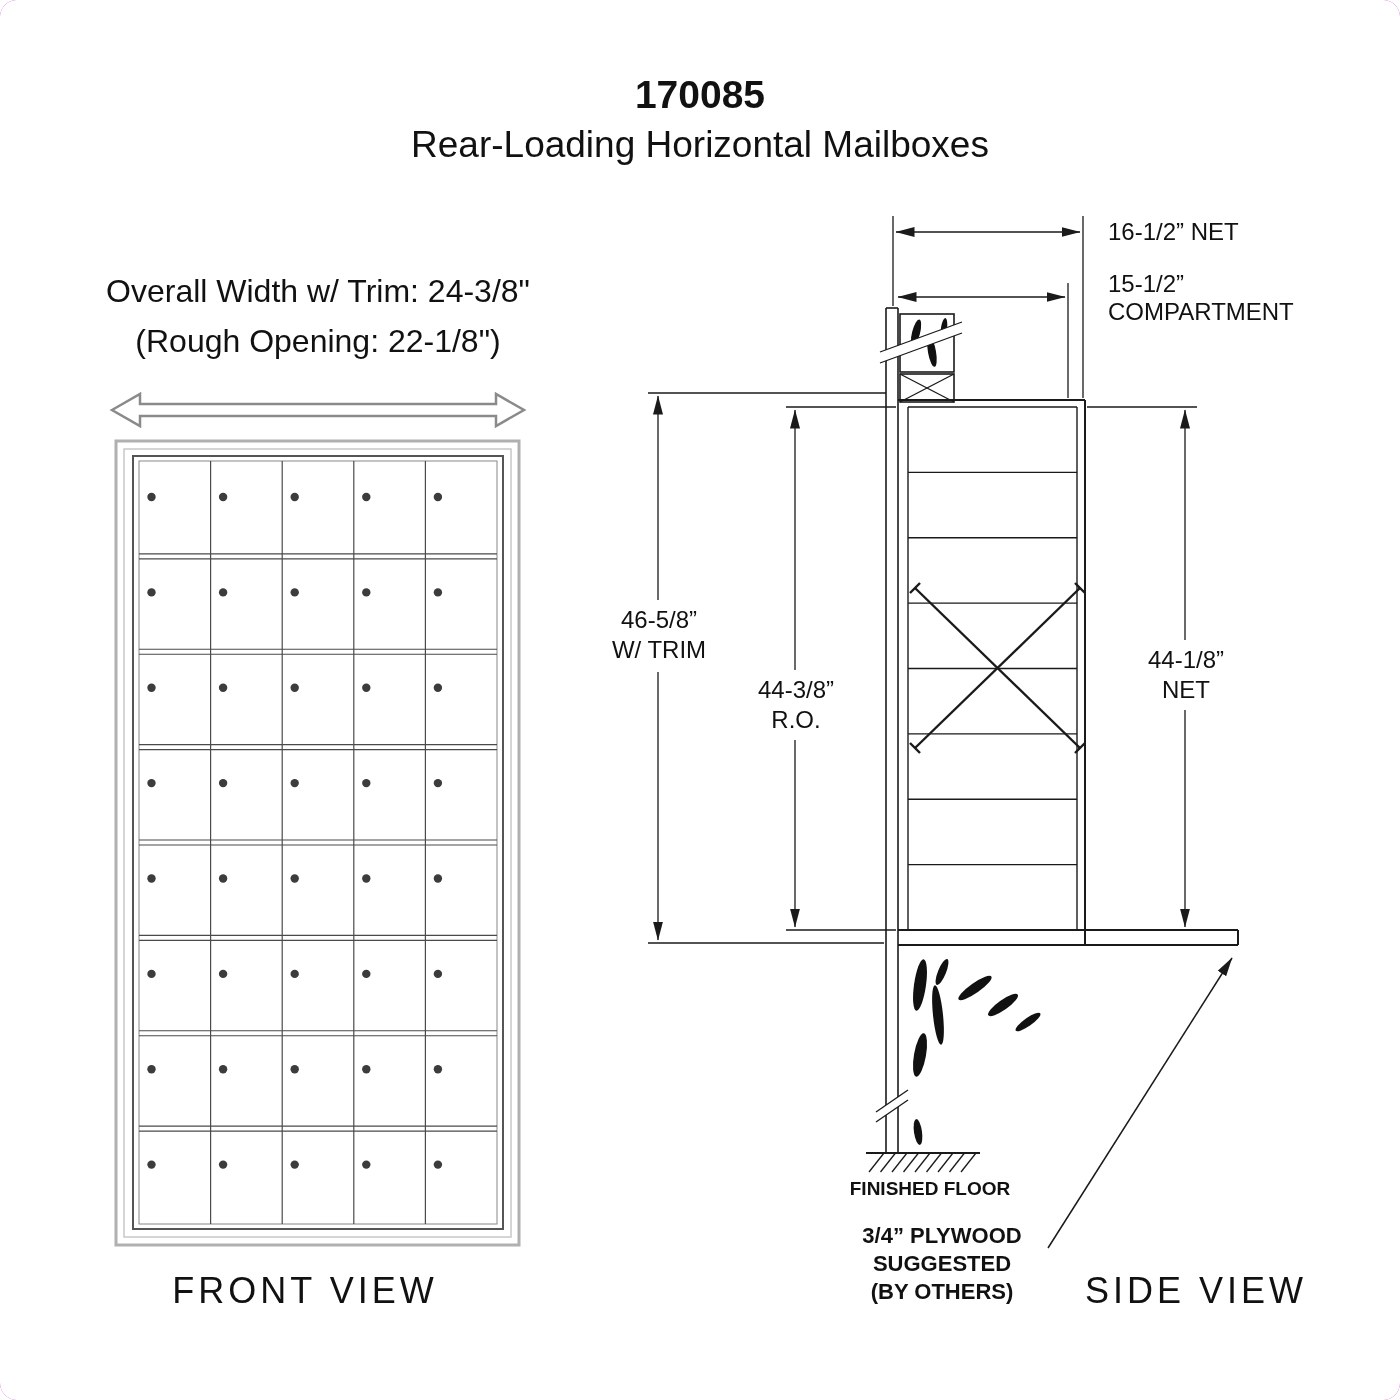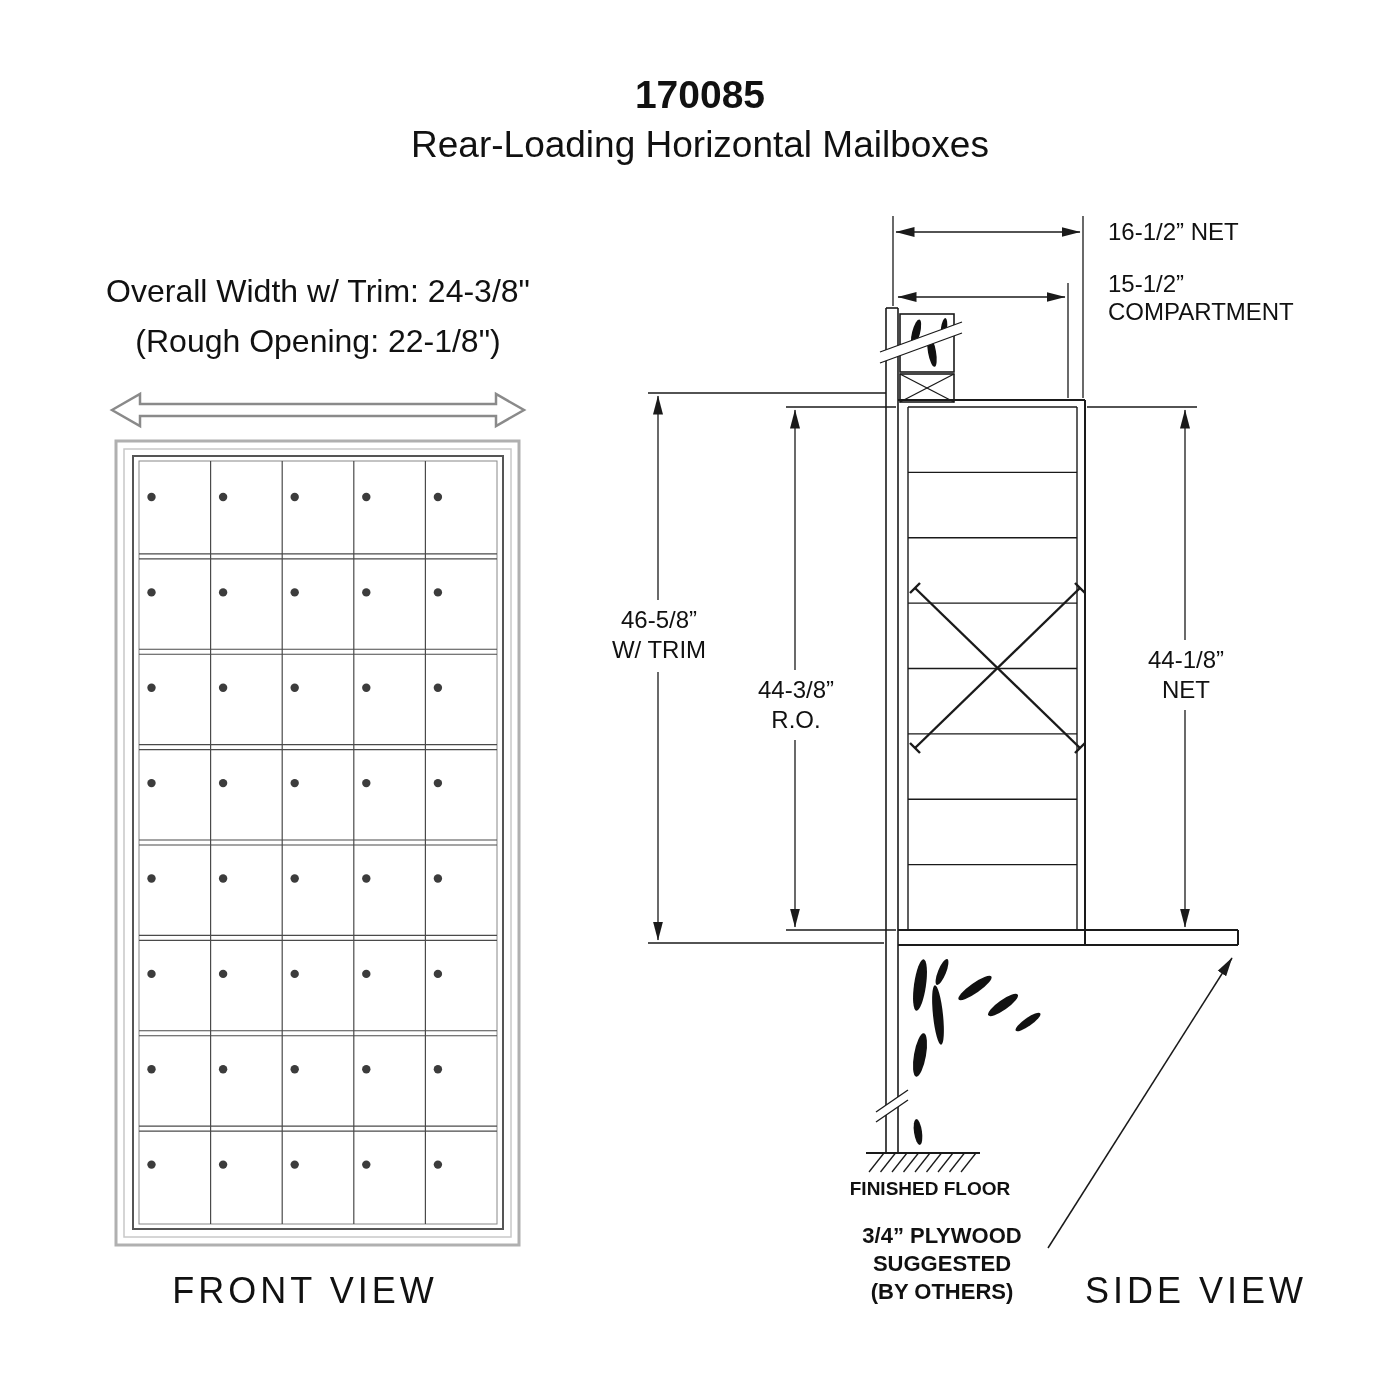--- a/index.html
+++ b/index.html
@@ -1,16 +1,16 @@
 <!DOCTYPE html>
 <html><head>
 <meta charset="utf-8">
 <style>
   html,body{margin:0;padding:0;background:#ffffff;}
-  #canvas{width:1400px;height:1400px;position:relative;background:#a21caf;overflow:hidden;}
+  #canvas{width:1400px;height:1400px;position:relative;background:#a21caf;overflow:hidden;border-radius:17px;}
   svg{display:block;}
   text{fill:#111111;font-family:"Liberation Sans", sans-serif;}
   .t-model{font-size:39px;font-weight:bold;text-anchor:middle;}
   .t-sub{font-size:37px;text-anchor:middle;}
   .t-note{font-size:32px;text-anchor:middle;}
   .t-dim{font-size:24px;text-anchor:middle;}
   .t-dim-l{font-size:24px;text-anchor:start;}
   .t-view{font-size:36px;letter-spacing:4px;text-anchor:middle;}
   .t-floor{font-size:19px;font-weight:bold;text-anchor:middle;}
   .t-ply{font-size:22px;font-weight:bold;text-anchor:middle;}

